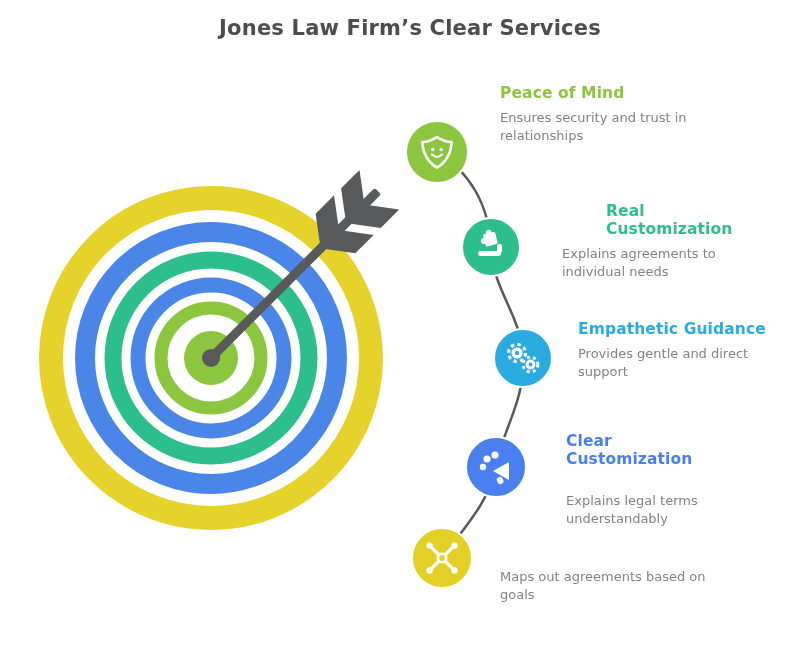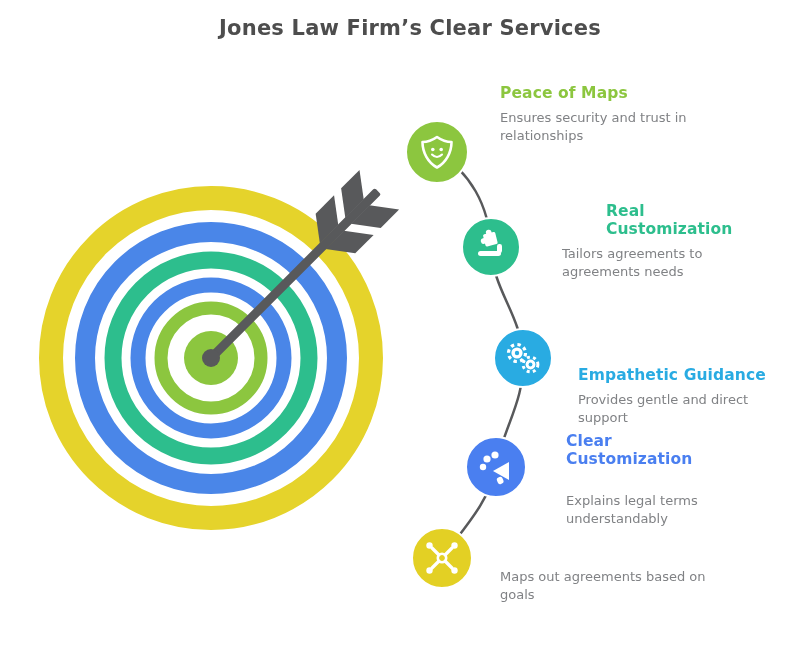--- a/index.html
+++ b/index.html
@@ -14,21 +14,21 @@
     position:absolute; left:30px; top:16px; width:760px;
     margin:0; text-align:center;
     font-size:21px; font-weight:bold; color:#4D4D4D; letter-spacing:.2px;
   }
   svg.diagram { position:absolute; left:0; top:0; }
   .item { position:absolute; }
   .item h3 { margin:0 0 7px 0; font-size:15.5px; font-weight:bold; letter-spacing:.1px; }
   .item p  { margin:0; font-size:13px; line-height:1.42; color:#808285; }
   .item-0 { left:500px; top:84px;  width:205px; }
   .item-1 { left:562px; top:202px; width:175px; }
-  .item-2 { left:578px; top:320px; width:200px;margin-top:46px; }
+  .item-2 { left:578px; top:320px; width:200px; }
   .item-3 { left:566px; top:432px; width:175px; }
   .item-3 p { margin-top:24px; }
   .item-4 { left:500px; top:556px; width:220px; }
   .item-4 p { margin-top:12px; }
 </style>
 </head>
 <body>
 
 <div class="canvas">
 
@@ -113,27 +113,27 @@
         <circle cx="12.5" cy="12.5" r="3.2" fill="#ffffff"></circle>
         <circle cx="-12.5" cy="12.5" r="3.2" fill="#ffffff"></circle>
         <circle cx="12.5" cy="-12.5" r="3.2" fill="#ffffff"></circle>
         <circle cx="-12.5" cy="-12.5" r="3.2" fill="#ffffff"></circle>
         <circle r="4.2" stroke="#ffffff" stroke-width="2.6" fill="#E3D024"></circle>
       </g>
     </g>
   </svg>
 
   <div class="item item-0">
-    <h3 style="color: rgb(140, 198, 63);">Peace of Maps</h3>
+    <h3 style="color: rgb(140, 198, 63);">Peace of Mind</h3>
     <p>Ensures security and trust in relationships</p>
   </div>
 
   <div class="item item-1">
     <h3 style="color: rgb(45, 190, 141); margin-left: 44px;">Real Customization</h3>
-    <p>Tailors agreements to agreements needs</p>
+    <p>Explains agreements to individual needs</p>
   </div>
 
   <div class="item item-2">
     <h3 style="color: rgb(41, 171, 226);">Empathetic Guidance</h3>
     <p>Provides gentle and direct support</p>
   </div>
 
   <div class="item item-3">
     <h3 style="color: rgb(74, 127, 240);">Clear Customization</h3>
     <p>Explains legal terms understandably</p>

